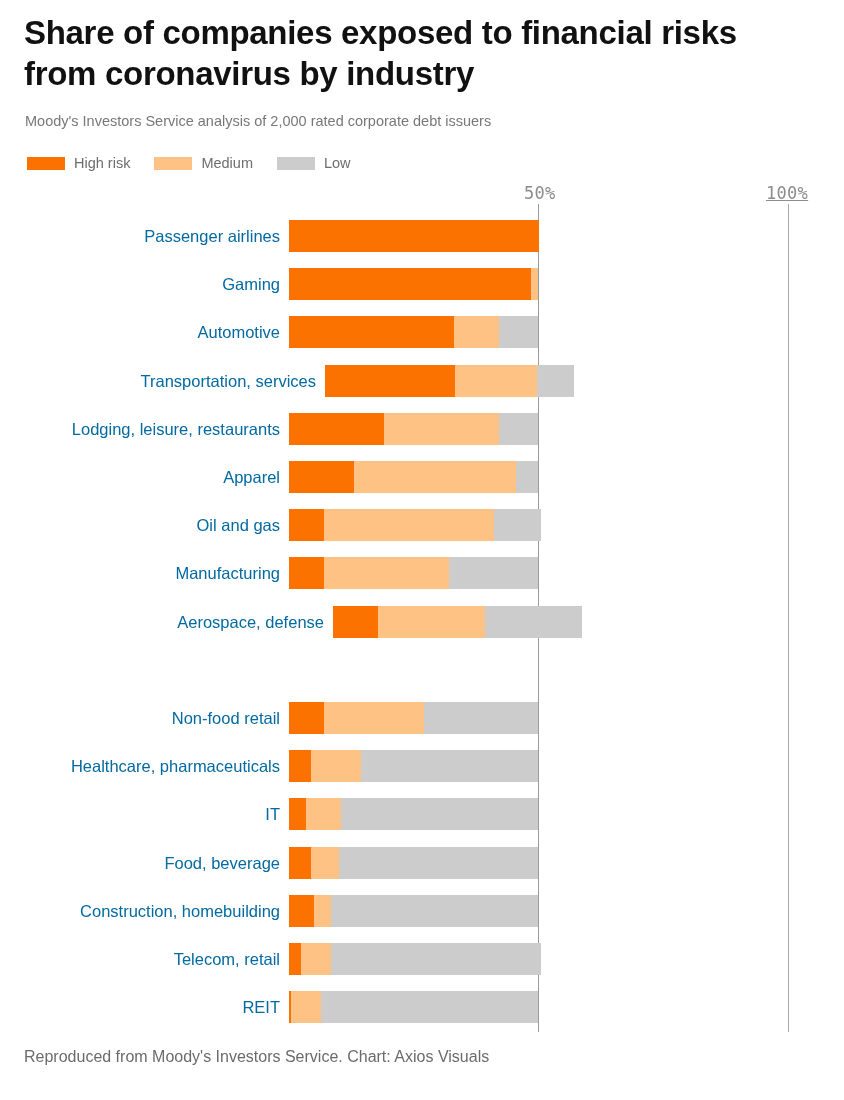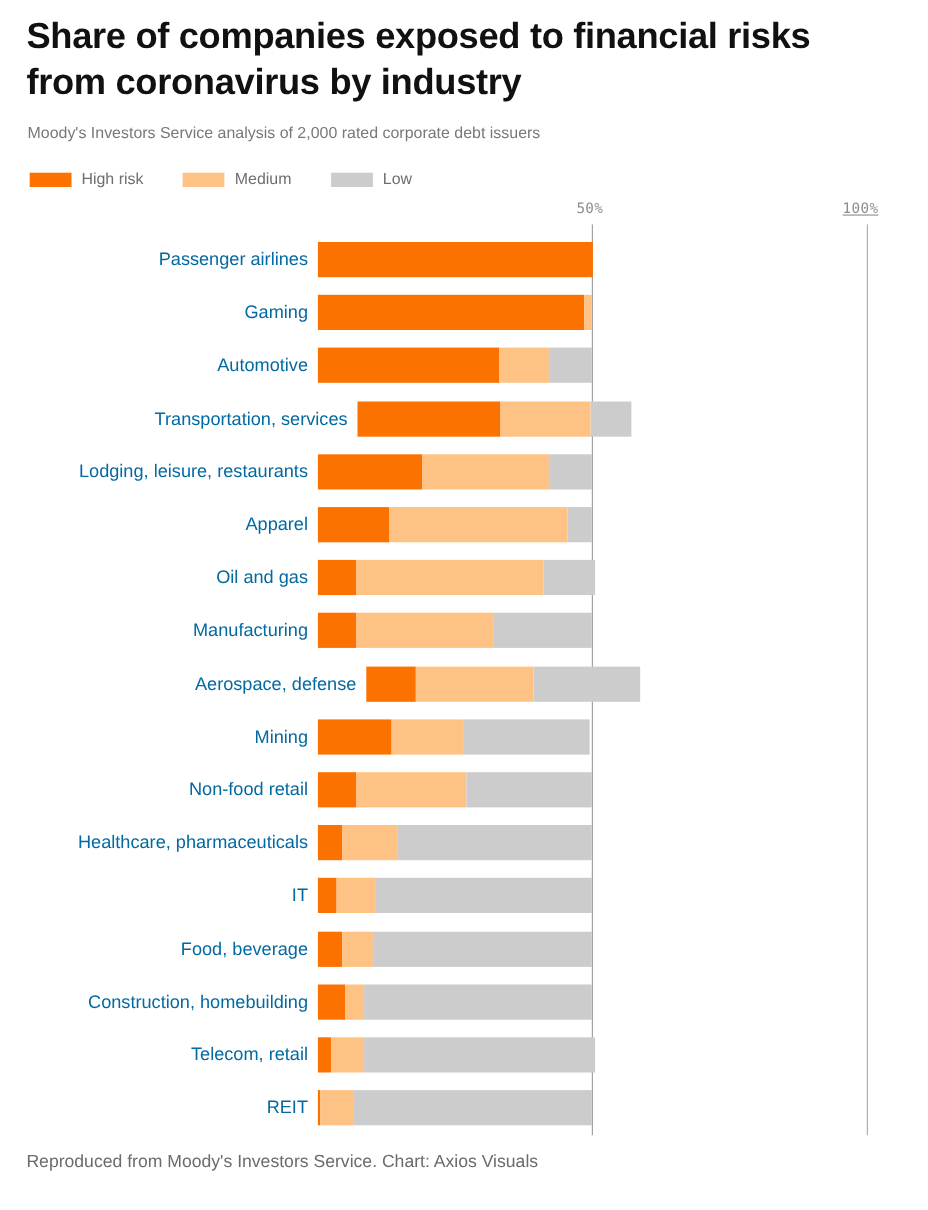--- a/index.html
+++ b/index.html
@@ -45,21 +45,21 @@
     font-weight: 400;
   }
 
   
   .legend {
     position: absolute;
     left: 27px;
     top: 155px;
     display: flex;
     align-items: center;
-    gap: 12px;
+    gap: 0px;
   }
   .legend-item {
     display: flex;
     align-items: center;
     margin-right: 24px;
   }
   .legend-swatch {
     width: 38px;
     height: 13px;
     display: inline-block;
@@ -75,21 +75,21 @@
   .axis-labels {
     position: absolute;
     left: 0;
     top: 183px;
     width: 844px;
     height: 18px;
   }
   .axis-tick-label {
     position: absolute;
     font-family: "DejaVu Sans Mono", monospace;
-    font-size: 13px;
+    font-size: 17px;
     color: #8c8c8c;
     letter-spacing: 0.3px;
     white-space: nowrap;
   }
   .axis-50 { left: 524px; }
   .axis-100 { left: 766px; text-decoration: underline; }
 
   .gridline {
     position: absolute;
     top: 204px;
@@ -248,28 +248,20 @@
         </div>
       </div>
       <div class="row" style="top: 401.6px; margin-left: 44px;">
         <div class="row-label">Aerospace, defense</div>
         <div class="bar" style="width: 249.5px;">
           <div class="seg seg-high" style="left: 0px; width: 44.91px;"></div>
           <div class="seg seg-medium" style="left: 44.91px; width: 107.285px;"></div>
           <div class="seg seg-low" style="left: 152.195px; width: 97.305px;"></div>
         </div>
       </div>
-      <div class="row" style="top: 449.8px;">
-        <div class="row-label">Mining</div>
-        <div class="bar" style="width: 247.005px;">
-          <div class="seg seg-high" style="left: 0px; width: 67.365px;"></div>
-          <div class="seg seg-medium" style="left: 67.365px; width: 64.87px;"></div>
-          <div class="seg seg-low" style="left: 132.235px; width: 114.77px;"></div>
-        </div>
-      </div>
       <div class="row" style="top: 498px;">
         <div class="row-label">Non-food retail</div>
         <div class="bar" style="width: 249.5px;">
           <div class="seg seg-high" style="left: 0px; width: 34.93px;"></div>
           <div class="seg seg-medium" style="left: 34.93px; width: 99.8px;"></div>
           <div class="seg seg-low" style="left: 134.73px; width: 114.77px;"></div>
         </div>
       </div>
       <div class="row" style="top: 546.2px;">
         <div class="row-label">Healthcare, pharmaceuticals</div>

